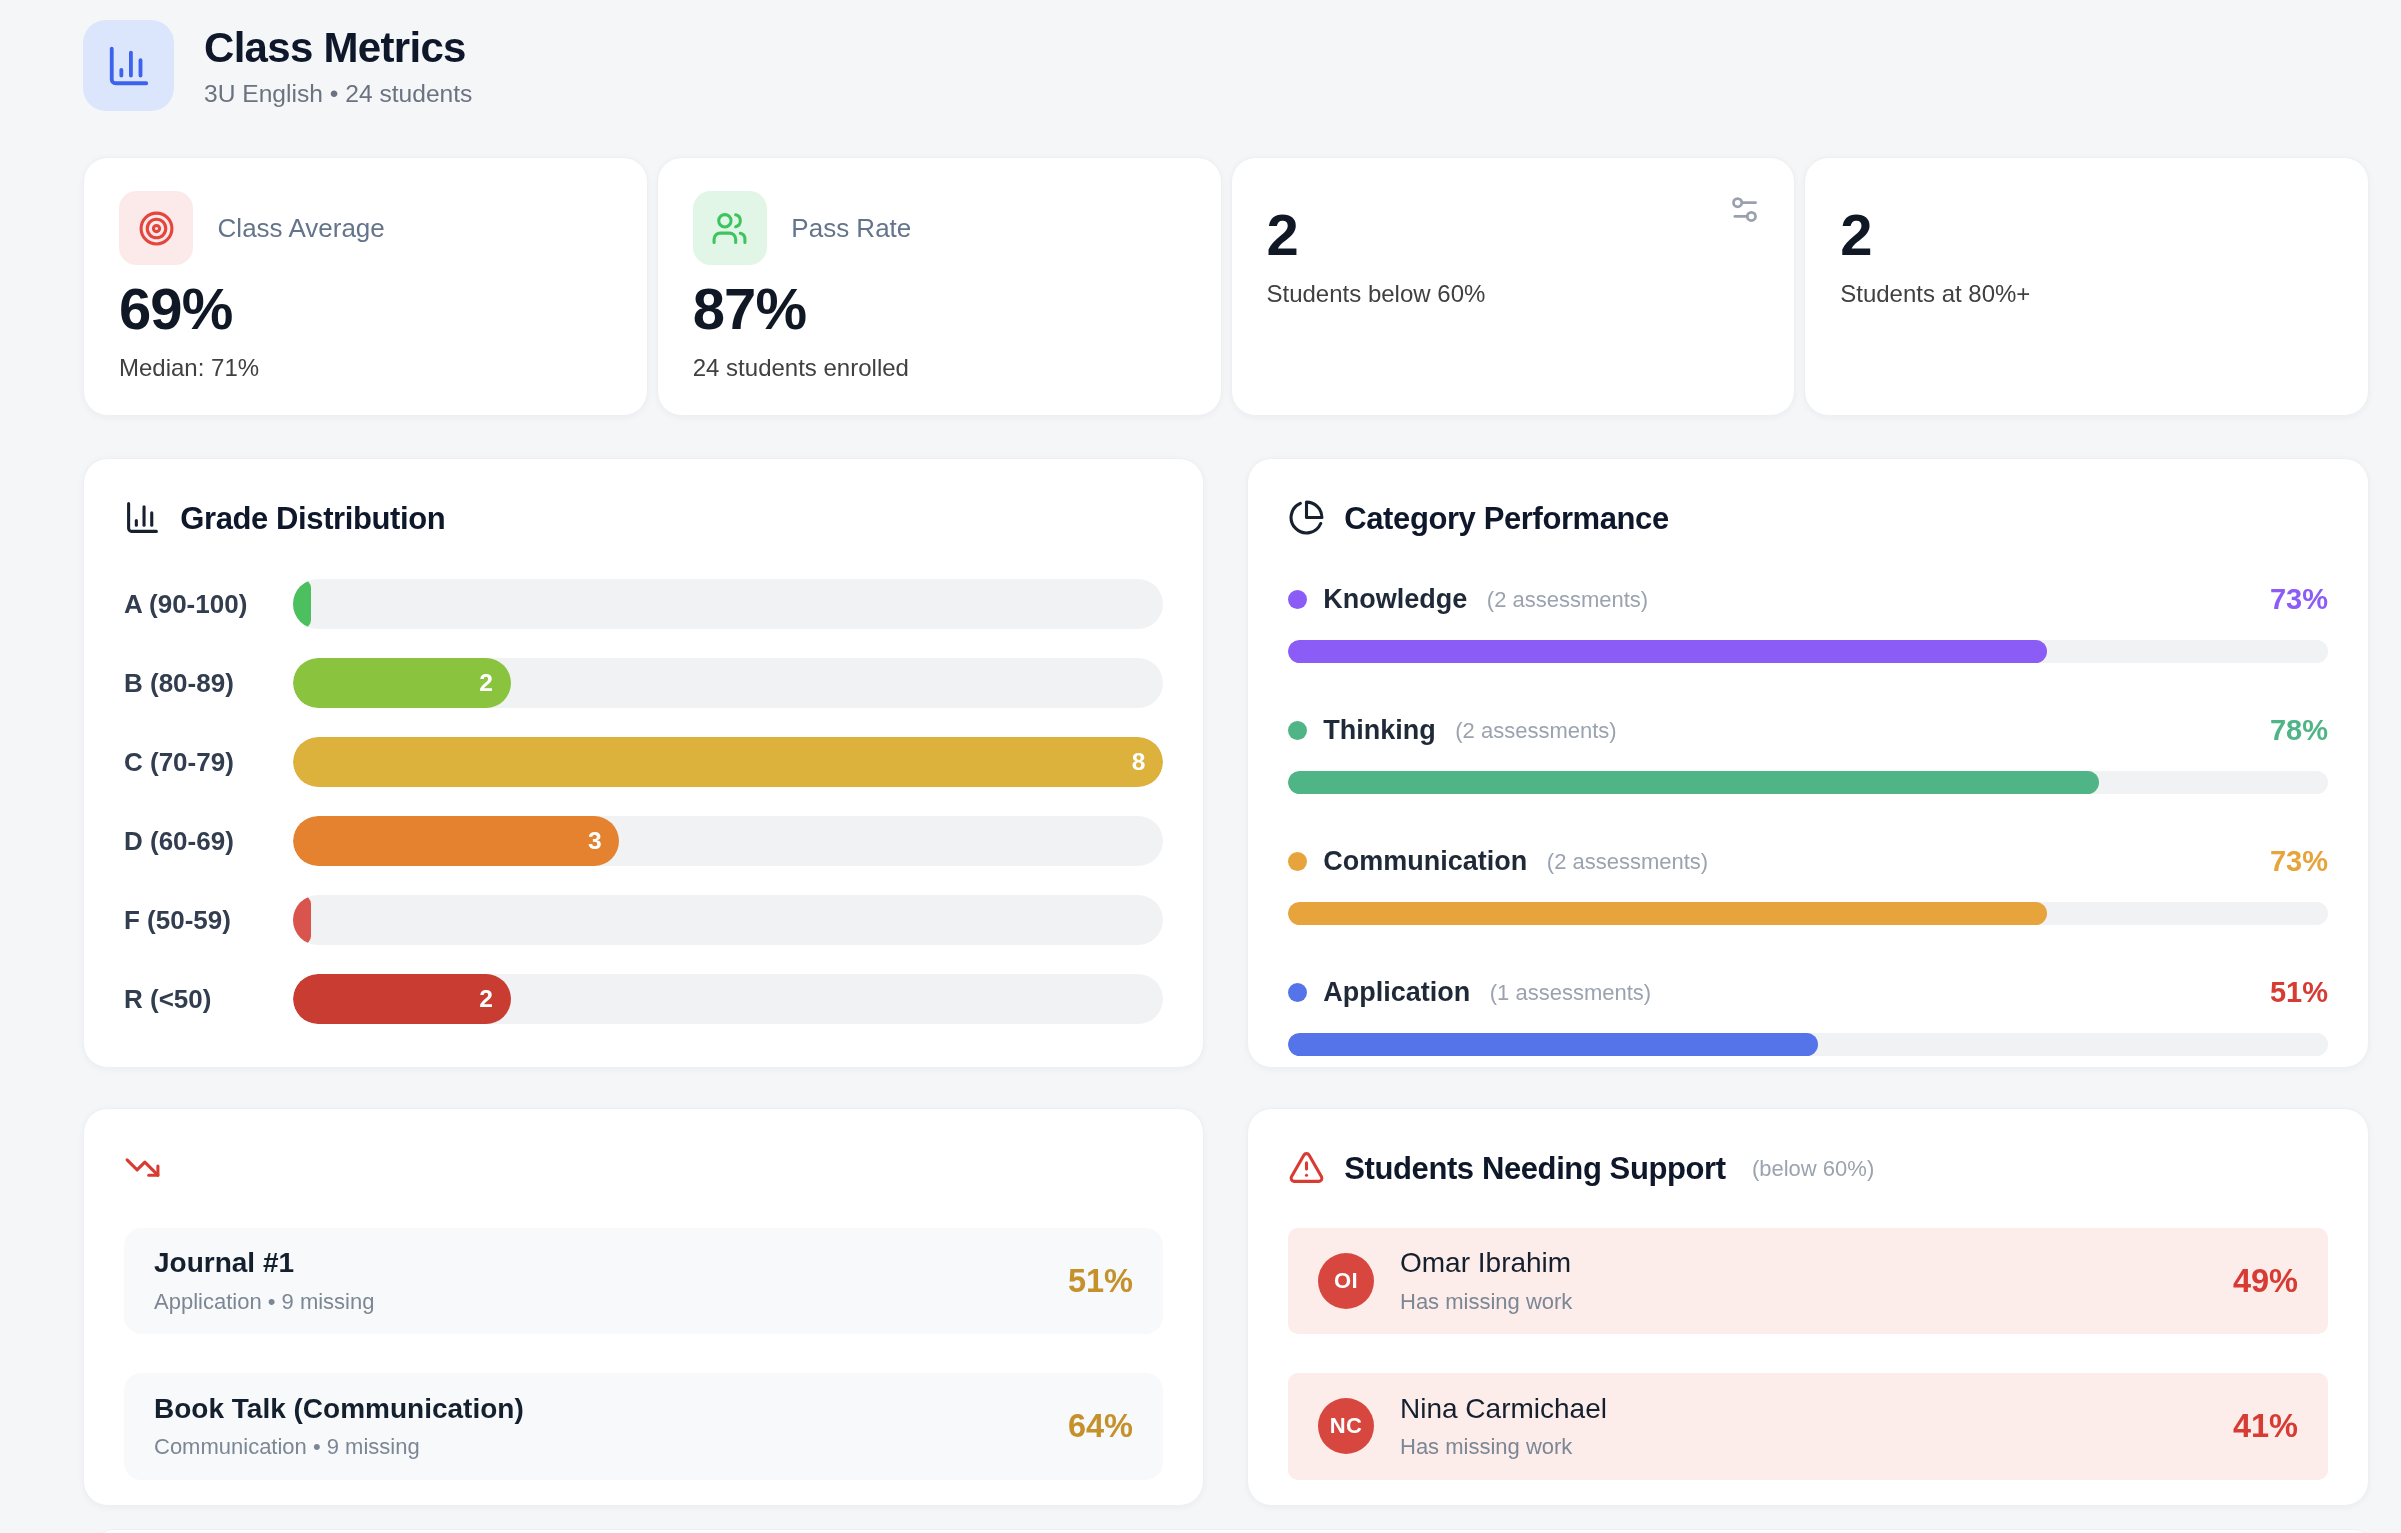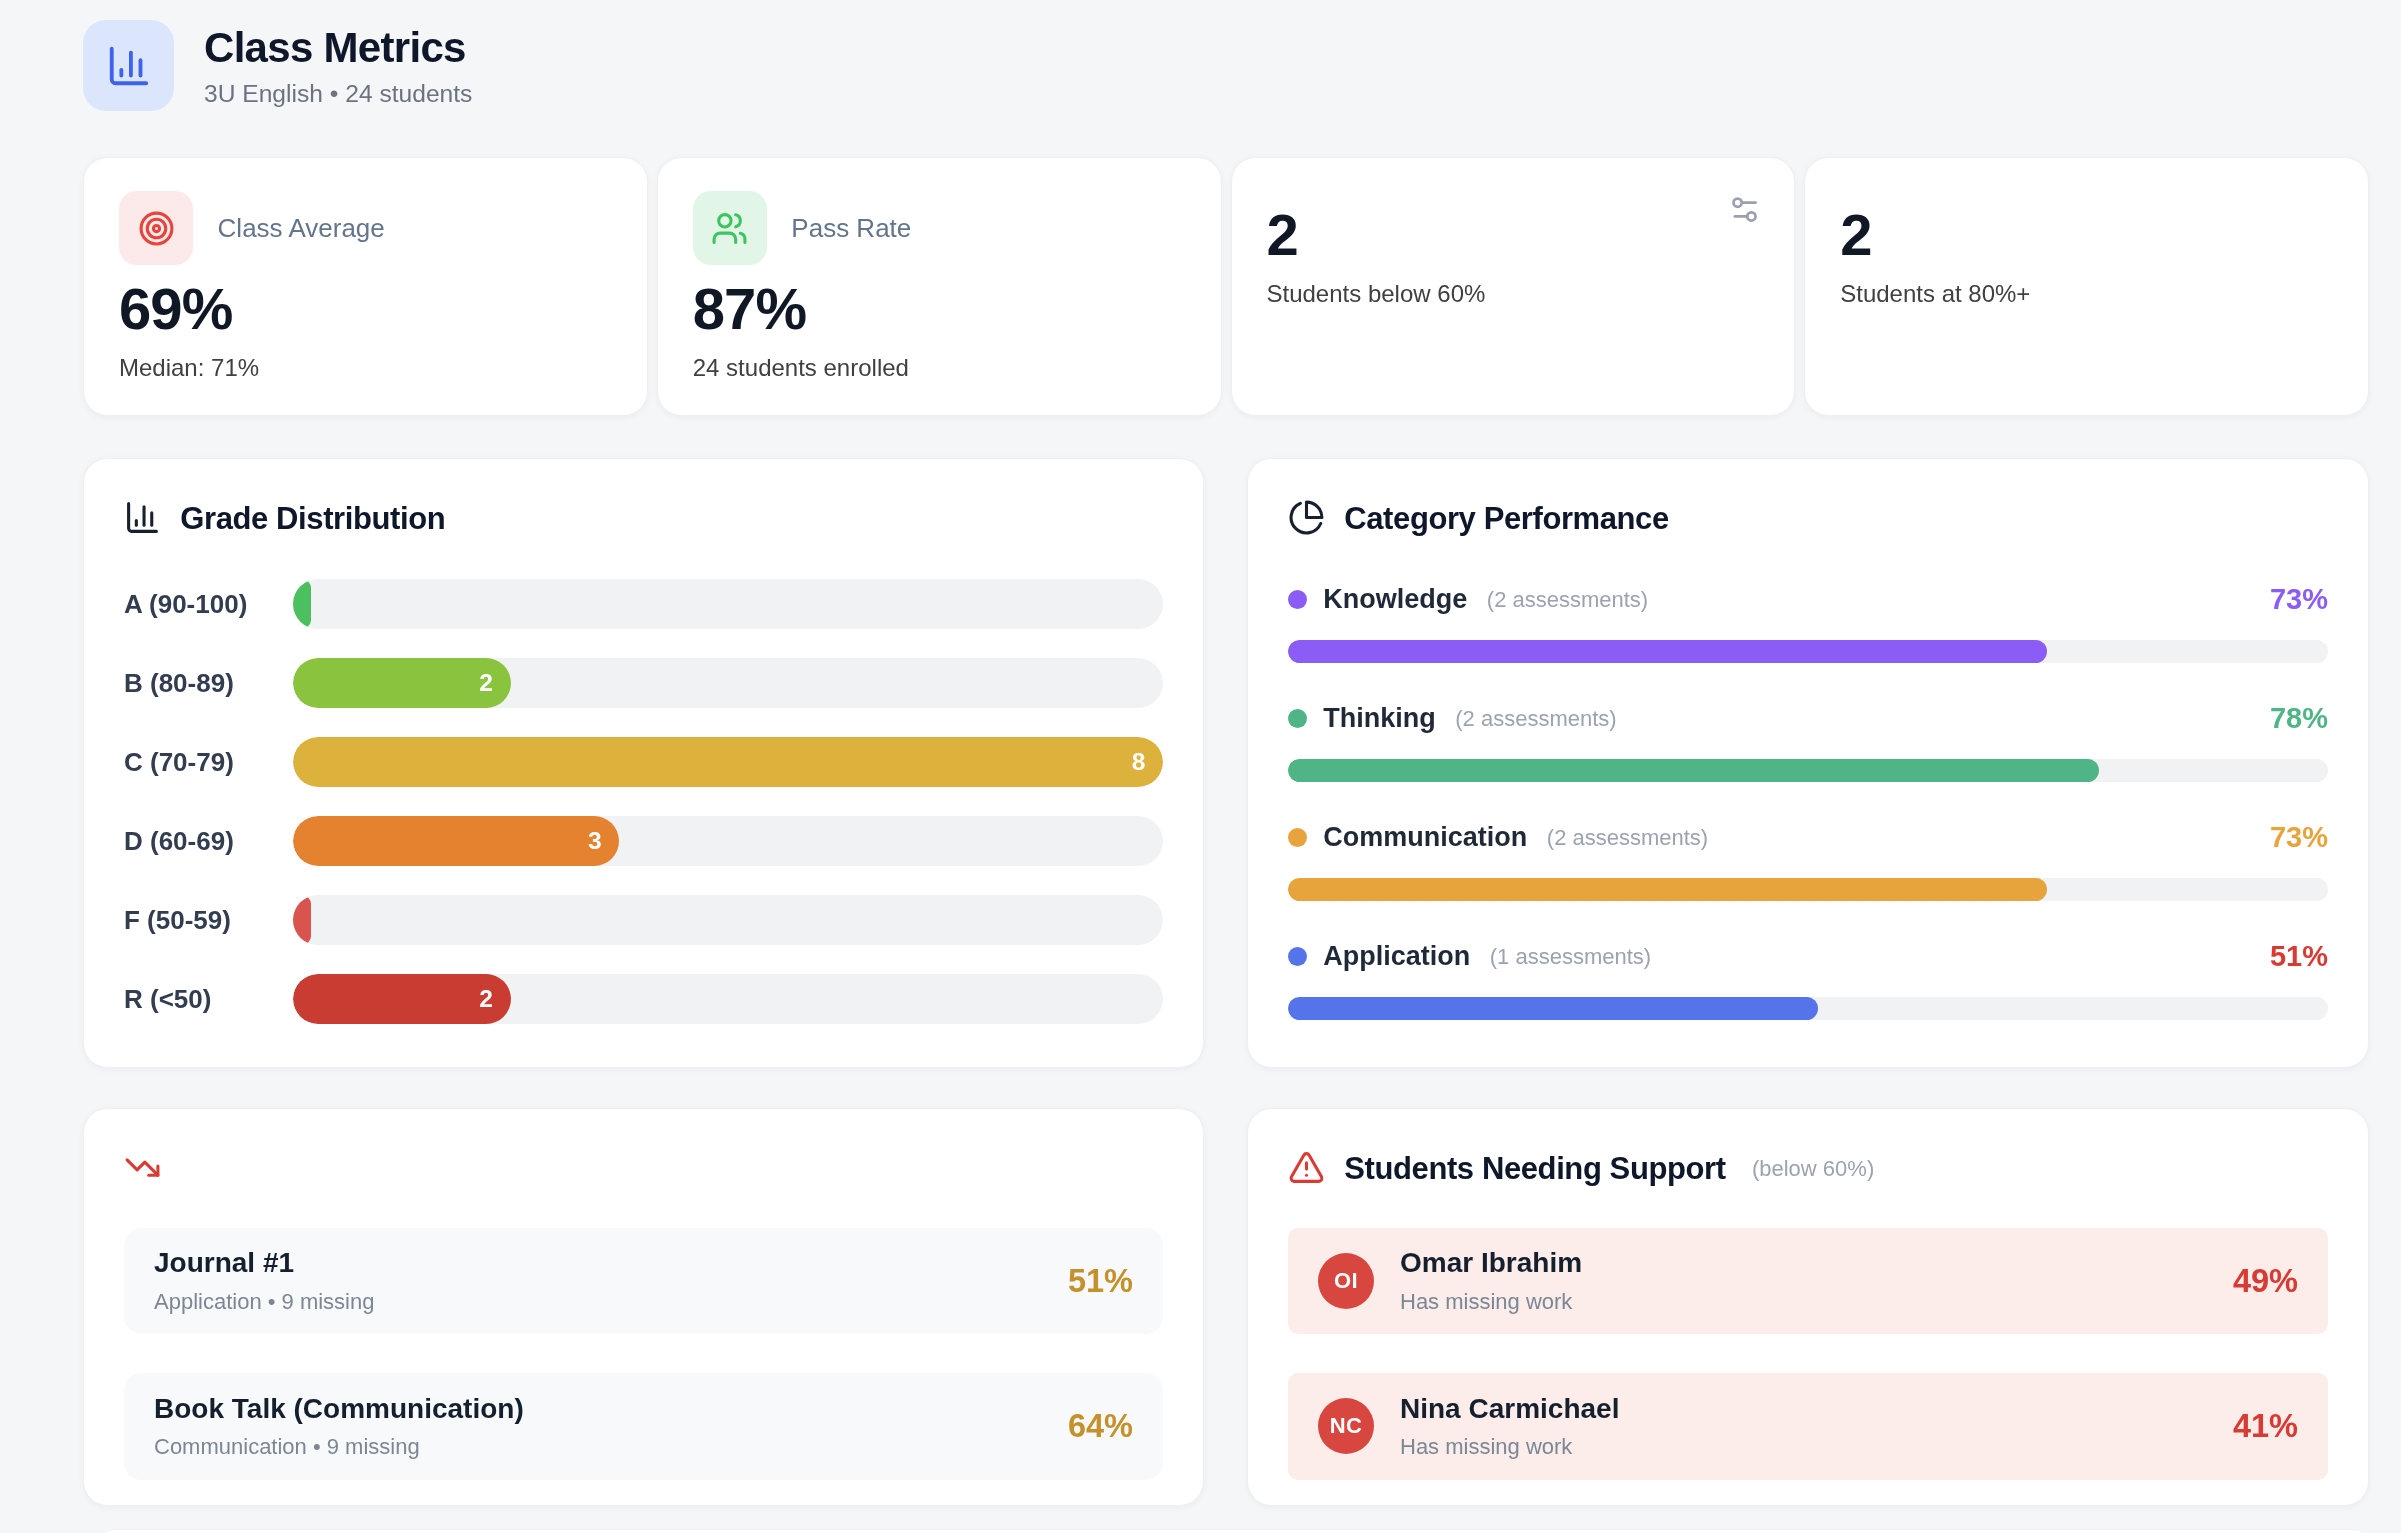--- a/index.html
+++ b/index.html
@@ -67,21 +67,21 @@
   .gd-row { display:flex; align-items:center; height:50px; margin-bottom:29px; }
   .gd-label { width:169px; font-size:26px; font-weight:600; color:#323d4f; flex:0 0 auto; }
   .gd-track { flex:1; height:50px; background:#f1f2f4; border-radius:25.5px; position:relative; overflow:hidden; }
   .gd-bar {
     height:50px; border-radius:25.5px; display:flex; align-items:center; justify-content:flex-end;
     color:#fff; font-size:24.6px; font-weight:700; padding-right:17.6px;
   }
 
   
   .cp-rows { margin-top:44px; }
-  .cp-row { margin-bottom:39px; }
+  .cp-row { margin-bottom:51px; }
   .cp-line { display:flex; align-items:center; gap:16px; }
   .cp-dot { width:19.3px; height:19.3px; border-radius:50%; flex:0 0 auto; }
   .cp-name { font-size:27px; font-weight:700; color:#1f2937; }
   .cp-meta { font-size:22px; color:#9aa3af; margin-left:3.5px; }
   .cp-pct { margin-left:auto; font-size:29px; font-weight:800; }
   .cp-track { margin-top:24px; height:23px; background:#f1f2f4; border-radius:11.4px; overflow:hidden; }
   .cp-bar { height:23px; border-radius:11.4px; }
 
   
   .ar-items { margin-top:39px; display:flex; flex-direction:column; gap:39px; }
@@ -97,21 +97,21 @@
   .ss-items { margin-top:39px; display:flex; flex-direction:column; gap:39px; }
   .ss-item {
     background:#fcecea; border-radius:10px; min-height:97px;
     padding:19.3px 30px; display:flex; align-items:center; gap:26px; cursor:pointer;
   }
   .ss-avatar {
     width:56px; height:56px; border-radius:50%; background:#d8473f; color:#fff;
     font-size:22px; font-weight:700; letter-spacing:0.4px;
     display:flex; align-items:center; justify-content:center; flex:0 0 auto;
   }
-  .ss-text .t { font-size:28px; font-weight:700; color:#15202f; }
+  .ss-text .t { font-size:28px; font-weight:400; color:#15202f; }
   .ss-text .m { font-size:22px; color:#7b8795; margin-top:9.7px; }
   .ss-pct { margin-left:auto; font-size:32.5px; font-weight:800; color:#d63c34; }
 
   
   .next-card-sliver {
     position:absolute; left:98px; right:32px; bottom:-23px; height:28px;
     background:#fff; border-radius:24.6px; border:0.9px solid #edeff3;
   }
 </style>
 </head>

